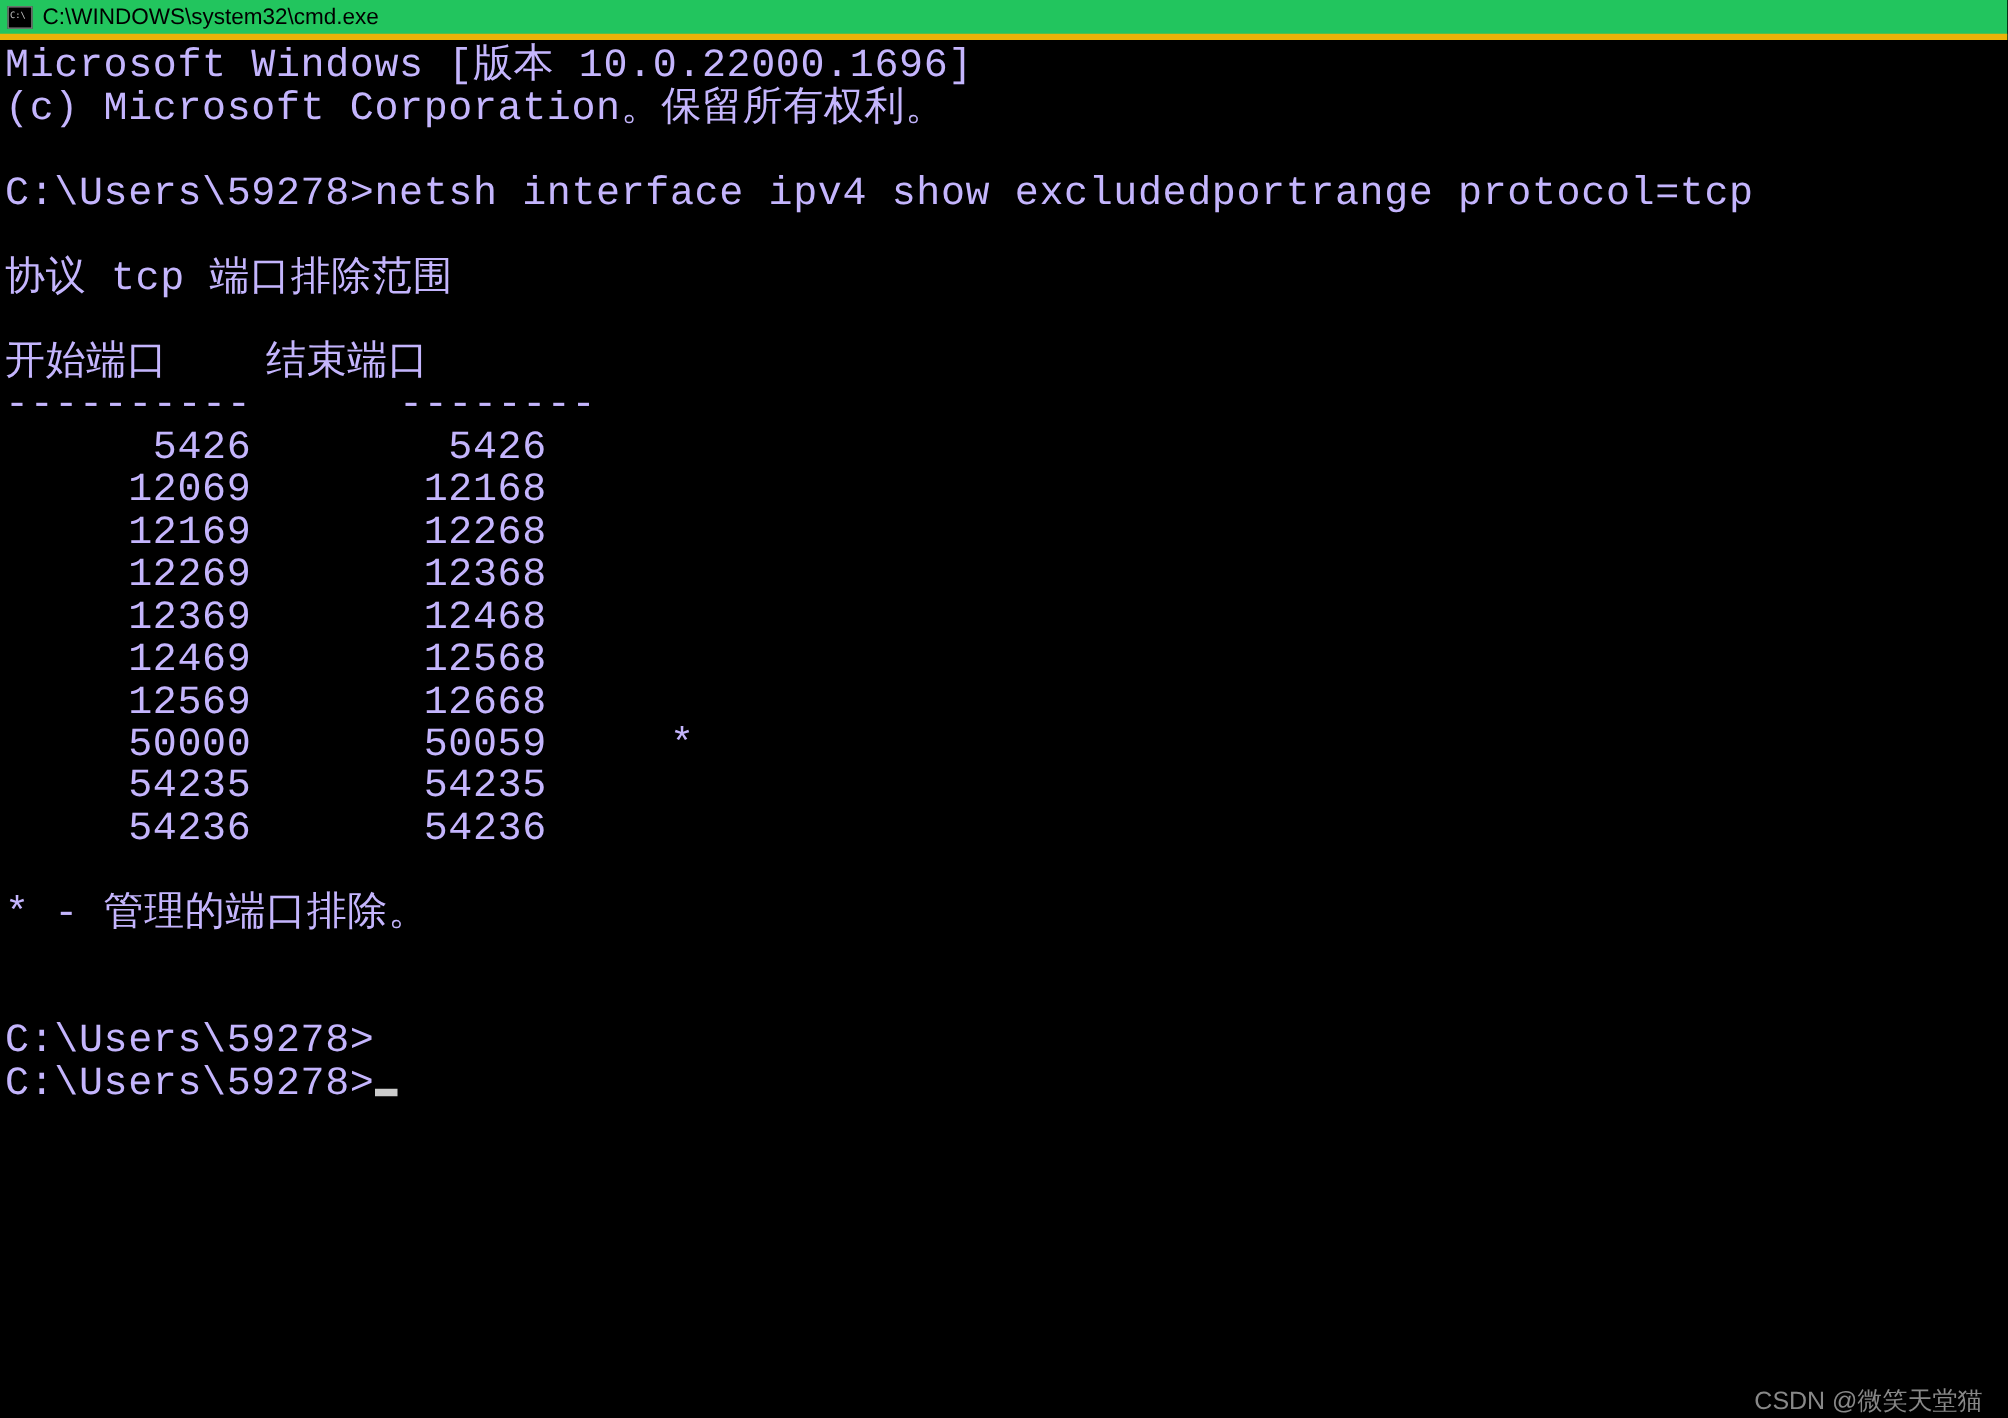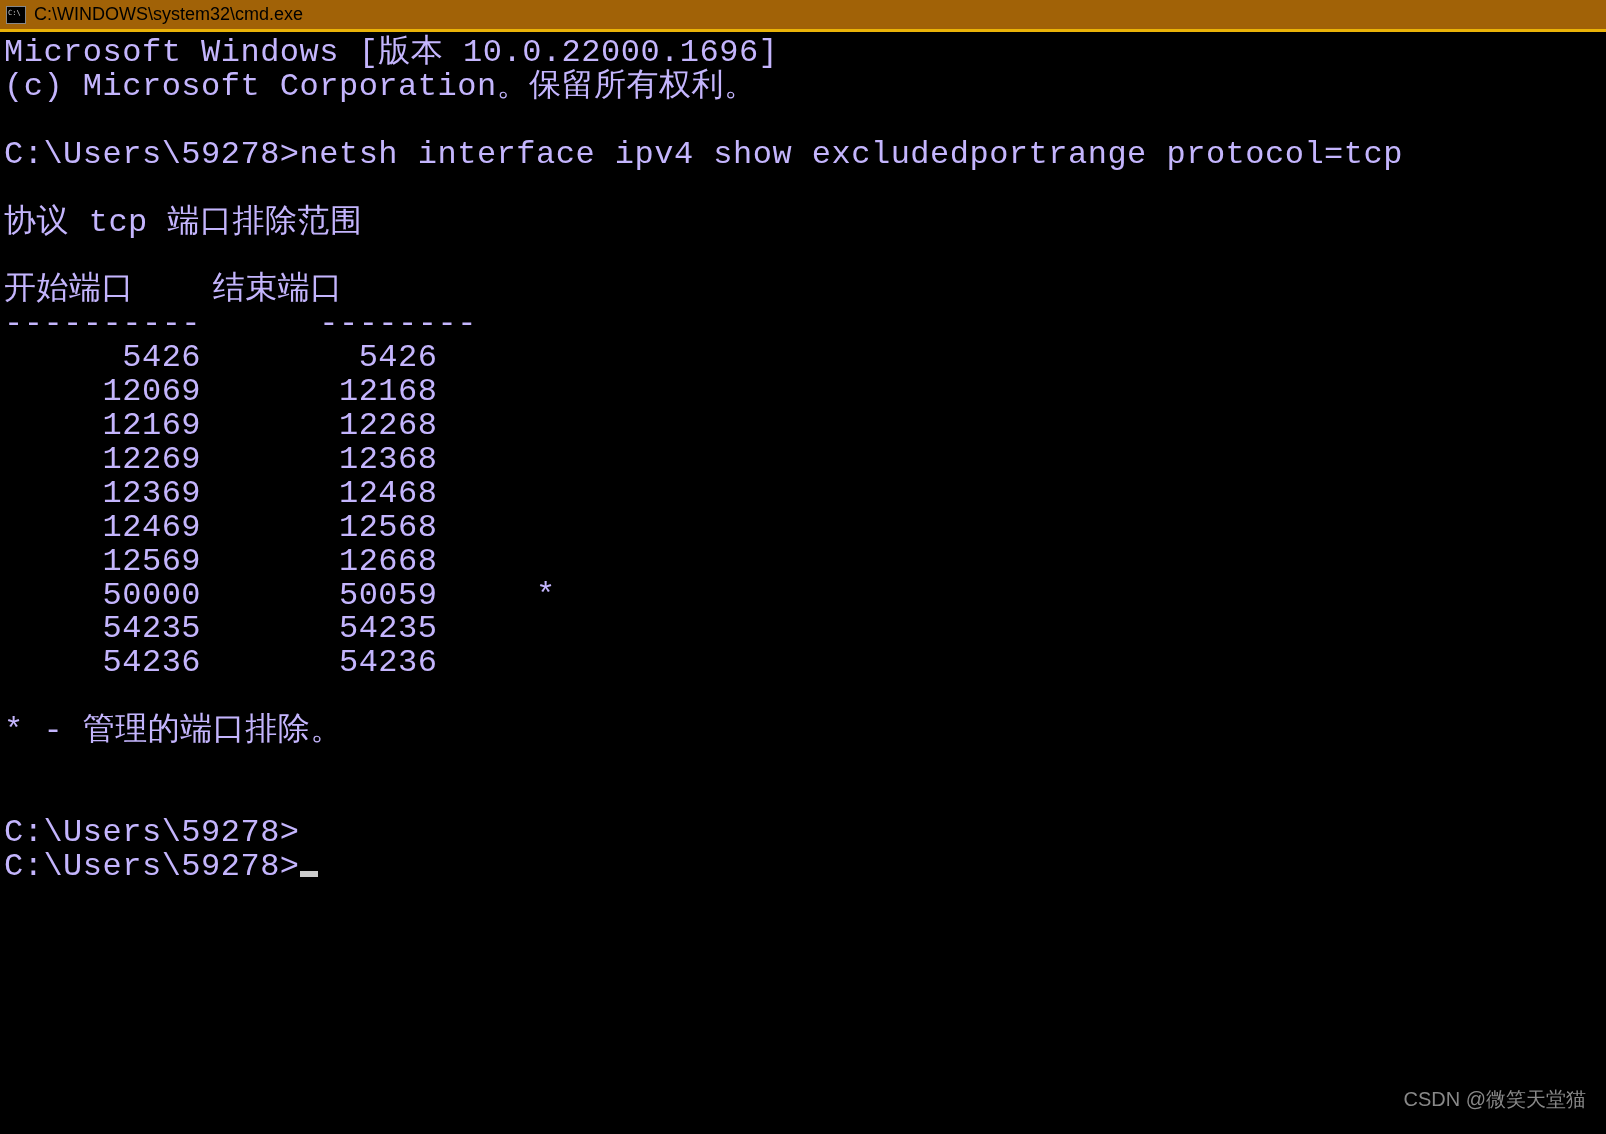--- a/index.html
+++ b/index.html
@@ -9,26 +9,26 @@
     }
     body {
       width: 1606px;
       height: 1134px;
       background: #000;
       font-family: Consolas, "Courier New", monospace;
       overflow: hidden;
       position: relative;
     }
     .title-bar {
-      background: #a16207;
+      background: #22c55e;
       height: 32px;
       display: flex;
       align-items: center;
       padding-left: 6px;
-      border-bottom: 3px solid #eab308;
+      border-bottom: 5px solid #eab308;
     }
     .title-icon {
       width: 20px;
       height: 18px;
       background: #000;
       border: 1px solid #888;
       margin-right: 8px;
       position: relative;
       display: inline-flex;
       align-items: center;
@@ -59,21 +59,21 @@
     .cursor {
       display: inline-block;
       width: 18px;
       height: 6px;
       background: #ccc;
       vertical-align: baseline;
       margin-bottom: -2px;
     }
     .watermark {
       position: absolute;
-      bottom: 21px;
+      bottom: 0;
       right: 20px;
       color: #888;
       font-family: "Microsoft YaHei", sans-serif;
       font-size: 20px;
     }
   </style>
 </head>
 <body>
 
 <div class="title-bar">

